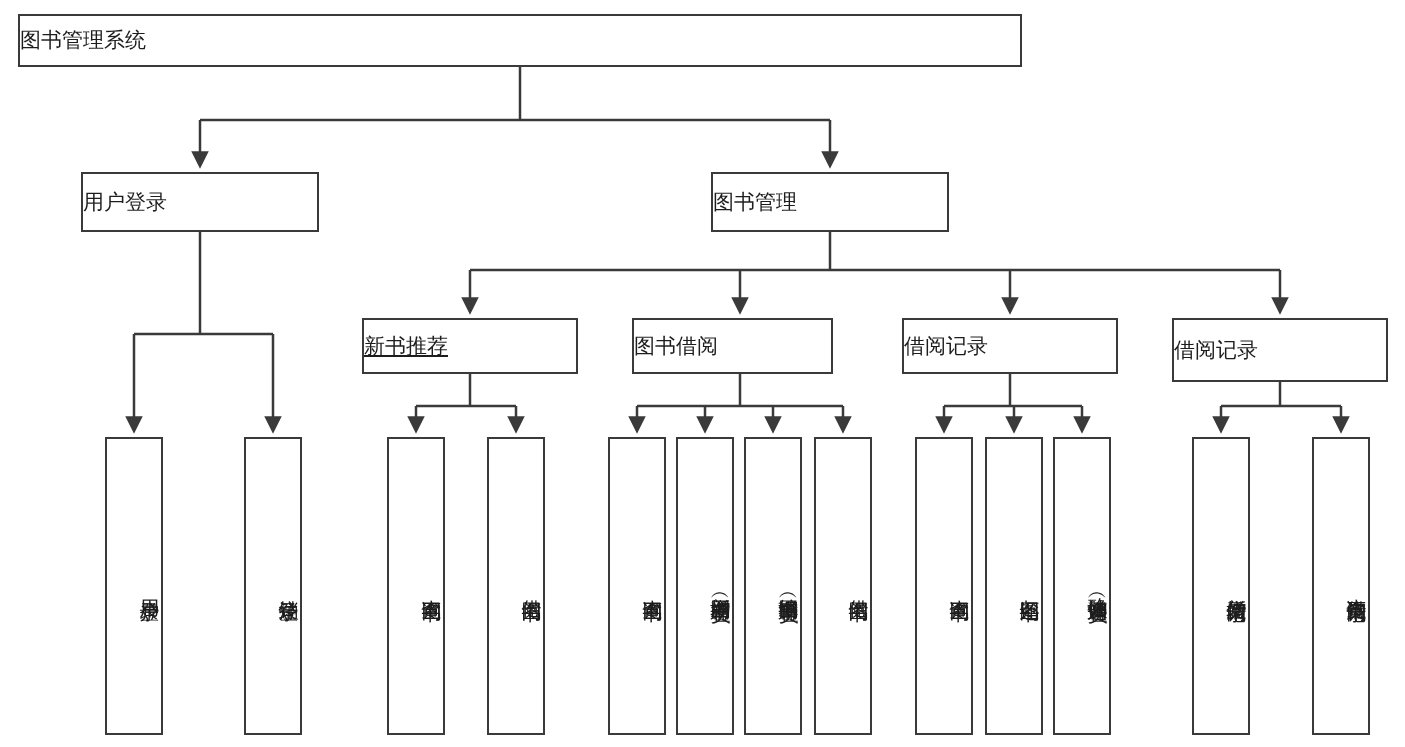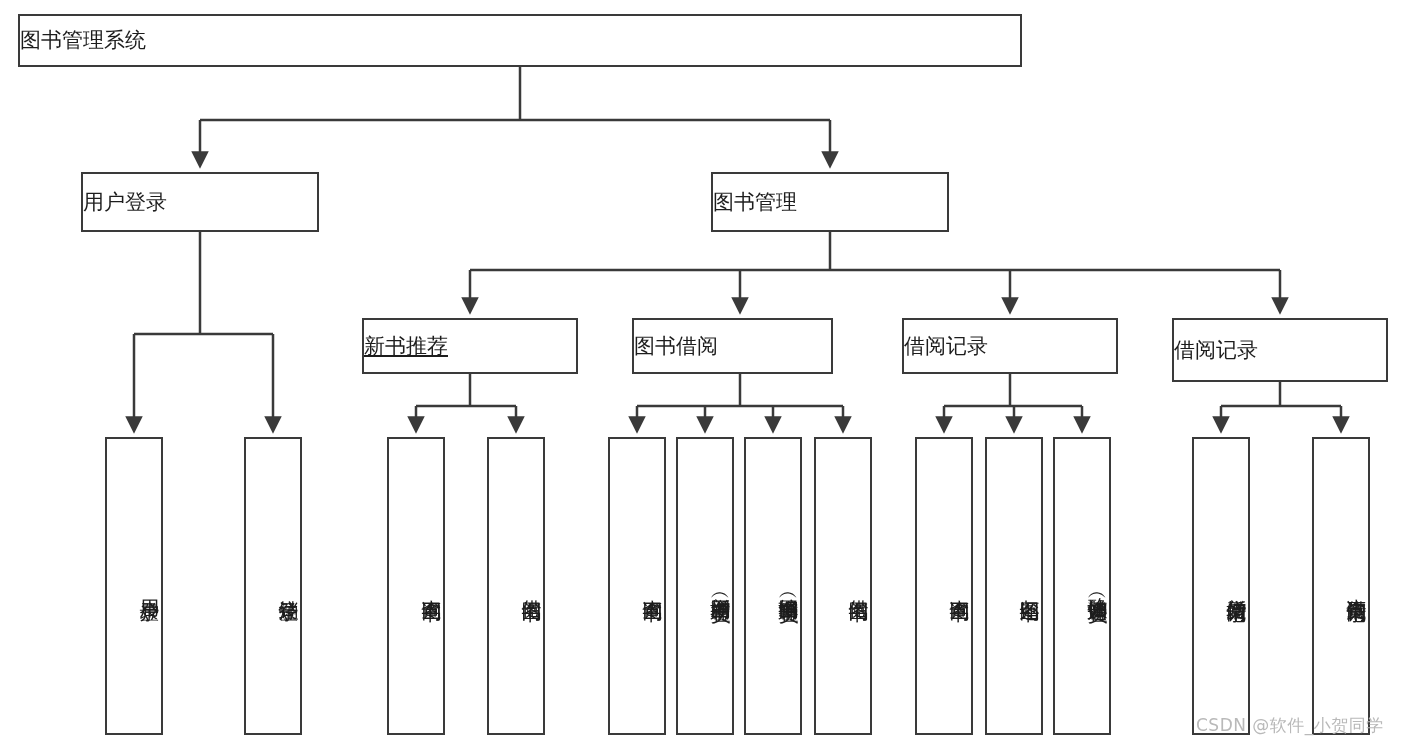--- a/index.html
+++ b/index.html
@@ -177,15 +177,14 @@
     <span class="vtxt">确认归还（管理员）</span>
   </div>
 
   <div class="node v" style="left:1192px; top:437px; width:58px; height:298px;">
     <span class="vtxt">新增借阅记录</span>
   </div>
   <div class="node v" style="left:1312px; top:437px; width:58px; height:298px;">
     <span class="vtxt">查询借阅记录</span>
   </div>
 
-  <div class="watermark" style="left:1196px; top:714px;">CSDN @软件_小贺同学</div>
 
 </div>
 
 </body></html>

